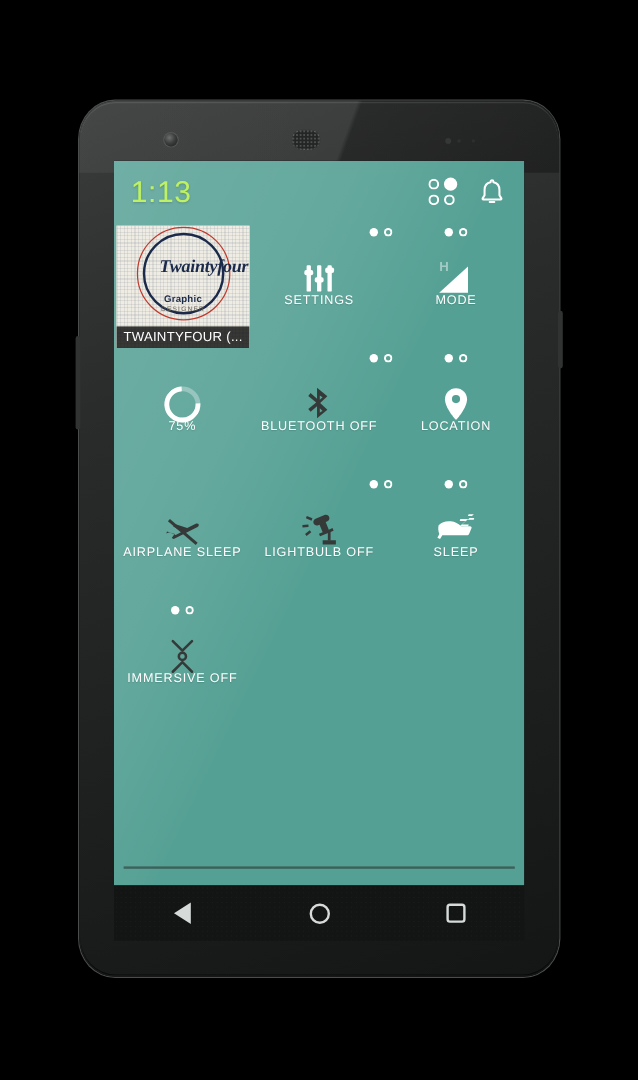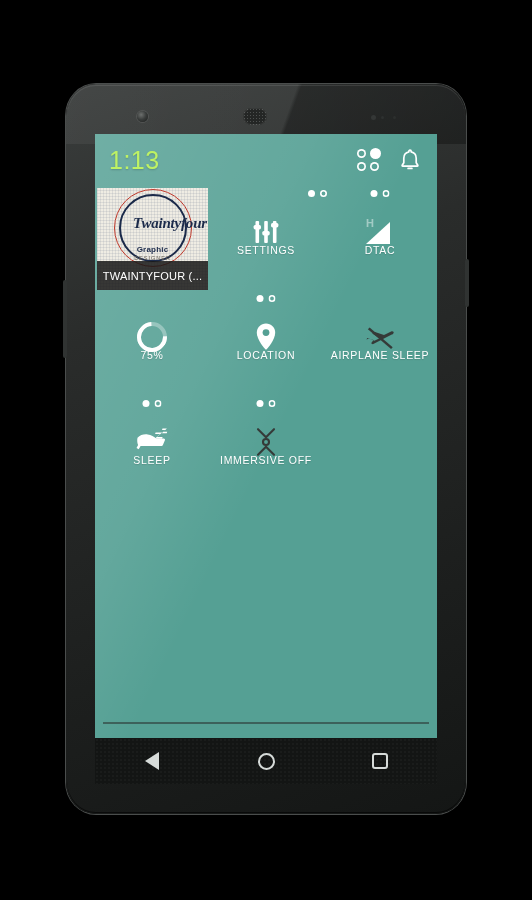--- a/index.html
+++ b/index.html
@@ -102,21 +102,21 @@
   .ring-in { position:absolute; left:50%; top:40px; transform:translate(-50%,-50%);
              width:68px; height:68px; border-radius:50%; border:2.6px solid #1b2a4a; }
   #wname{ position:absolute; left:0; right:0; top:27px; text-align:left;
           font-family:"Liberation Serif", serif; font-style:italic; font-weight:700;
           font-size:15px; color:#1b2a4a; letter-spacing:-.2px;margin-left:36px; }
   #wsub { position:absolute; left:0; right:0; top:57px; text-align:center;
           font-size:8px; font-weight:700; color:#1b2a4a; letter-spacing:.2px; }
   #wsub2{ position:absolute; left:0; right:0; top:67px; text-align:center;
           font-size:5.5px; color:#6b6458; letter-spacing:1px; }
   #wlabel{
-    position:absolute; left:0; right:0; bottom:0; height:29px;
+    position:absolute; left:0; right:0; bottom:0; height:18px;
     background:rgba(24,24,24,.86); color:#fff; font-size:11px;
     display:flex; align-items:center; justify-content:center; letter-spacing:.2px;
   }
 
   
   #grid{
     position:absolute; left:0; top:54px; width:100%; z-index:3;
     display:grid; grid-template-columns:repeat(3,1fr);
   }
   .tile{ position:relative; height:105px; }
@@ -251,34 +251,46 @@
         <div class="pager">
             <u></u>
             <u class="o"></u>
           </div>
         <div class="ico">
           <div class="sig">
             <span class="h">H</span>
             <span class="tri"></span>
           </div>
         </div>
-        <div class="lbl">DTAC</div>
+        <div class="lbl">MODE</div>
       </div>
 
       <div class="tile hidepager">
 
         <div class="ico">
           <div class="batt">
             <div class="bg"></div>
             <div class="fg"></div>
           </div>
         </div>
         <div class="lbl">75%</div>
       </div>
 
+      <div class="tile shift">
+        <div class="pager">
+            <u></u>
+            <u class="o"></u>
+          </div>
+        <div class="ico">
+          <svg class="i" width="28" height="30" viewBox="0 0 28 30">
+            <path class="off" d="M12.2 1.2l8.6 7.1-6 5.6 6 5.6-8.6 7.1V16.6l-5.4 4.6-1.9-2.3 6.6-5.5-6.6-5.5 1.9-2.3 5.4 4.6V1.2zm2.9 6.9l-0.6-.5v3.6l2.3-2.1-1.7-1zm-0.6 10.2v3.6l.6-.5 1.7-1-2.3-2.1z"></path>
+          </svg>
+        </div>
+        <div class="lbl">BLUETOOTH OFF</div>
+      </div>
 
       <div class="tile">
         <div class="pager">
             <u></u>
             <u class="o"></u>
           </div>
         <div class="ico">
           <svg class="i" width="24" height="30" viewBox="0 0 24 30">
             <path class="on" d="M12 1.5C6.9 1.5 2.8 5.6 2.8 10.7c0 6.6 7.6 15.6 8.5 16.6.4.4 1 .4 1.4 0 .9-1 8.5-10 8.5-16.6C21.2 5.6 17.1 1.5 12 1.5z"></path>
             <circle cx="12" cy="10.6" r="3.4" fill="#55a094"></circle>
@@ -291,20 +303,37 @@
 
         <div class="ico">
           <svg class="i" width="34" height="30" viewBox="0 0 34 30">
             <path class="off" d="M3.5 17.6l2.6-1 5.3 2.2 5.2-2.6-7.4-4.7 2.8-1.4 9 2.9 7.1-3.5c1.5-.7 3 .2 2.5 1.4-.3.8-1.1 1.3-1.8 1.7l-19 9.6-1.7-.9 2.4-3.3-6.3-2.1z"></path>
             <path class="off" d="M6.6 5.4l23.1 19.8-1.6 1.9L4.9 7.3z"></path>
           </svg>
         </div>
         <div class="lbl">AIRPLANE SLEEP</div>
       </div>
 
+      <div class="tile shift">
+        <div class="pager">
+            <u></u>
+            <u class="o"></u>
+          </div>
+        <div class="ico">
+          <svg class="i" width="32" height="30" viewBox="0 0 32 30">
+            <g class="off">
+              <path d="M20.4 2.2c1.6-.7 3.3 0 3.9 1.6.6 1.5-.2 3.2-1.8 3.8l-1.1.5 2.6 6.3 3.1-1.3.9 2.1-11.3 4.7-.9-2.1 3.1-1.3-2.6-6.3-1.1.5c-1.6.6-3.3-.1-3.9-1.6-.6-1.6.1-3.3 1.7-3.9l7.4-3z"></path>
+              <path d="M23.2 15.8h2.3v7.6h-2.3z"></path>
+              <path d="M18.9 23.2h11v3.6h-11z" rx="1"></path>
+              <path d="M9.6 6.9l-4.7-2 .8-2 4.7 2zM7.1 12.2l-5 .3-.1-2.1 5-.3zM9.4 16.6l-3.9 3-1.3-1.7 3.9-3z"></path>
+            </g>
+          </svg>
+        </div>
+        <div class="lbl">LIGHTBULB OFF</div>
+      </div>
 
       <div class="tile">
         <div class="pager">
             <u></u>
             <u class="o"></u>
           </div>
         <div class="ico">
           <svg class="i" width="34" height="28" viewBox="0 0 34 28">
             <g class="on">
               <path d="M2.5 9.8c2.6-2.8 6.3-3.9 10.2-3.4 3.4.4 6.4 2 8.8 4.3l7.2-.2c1 0 1.6.9 1.2 1.8l-2 4.7c-.3.7-1 1.1-1.7 1.1H5.6l-1.9 3.1-2.2-1.1 1.6-3.1c-1-2.4-1.1-4.8-.6-7.2z"></path>

